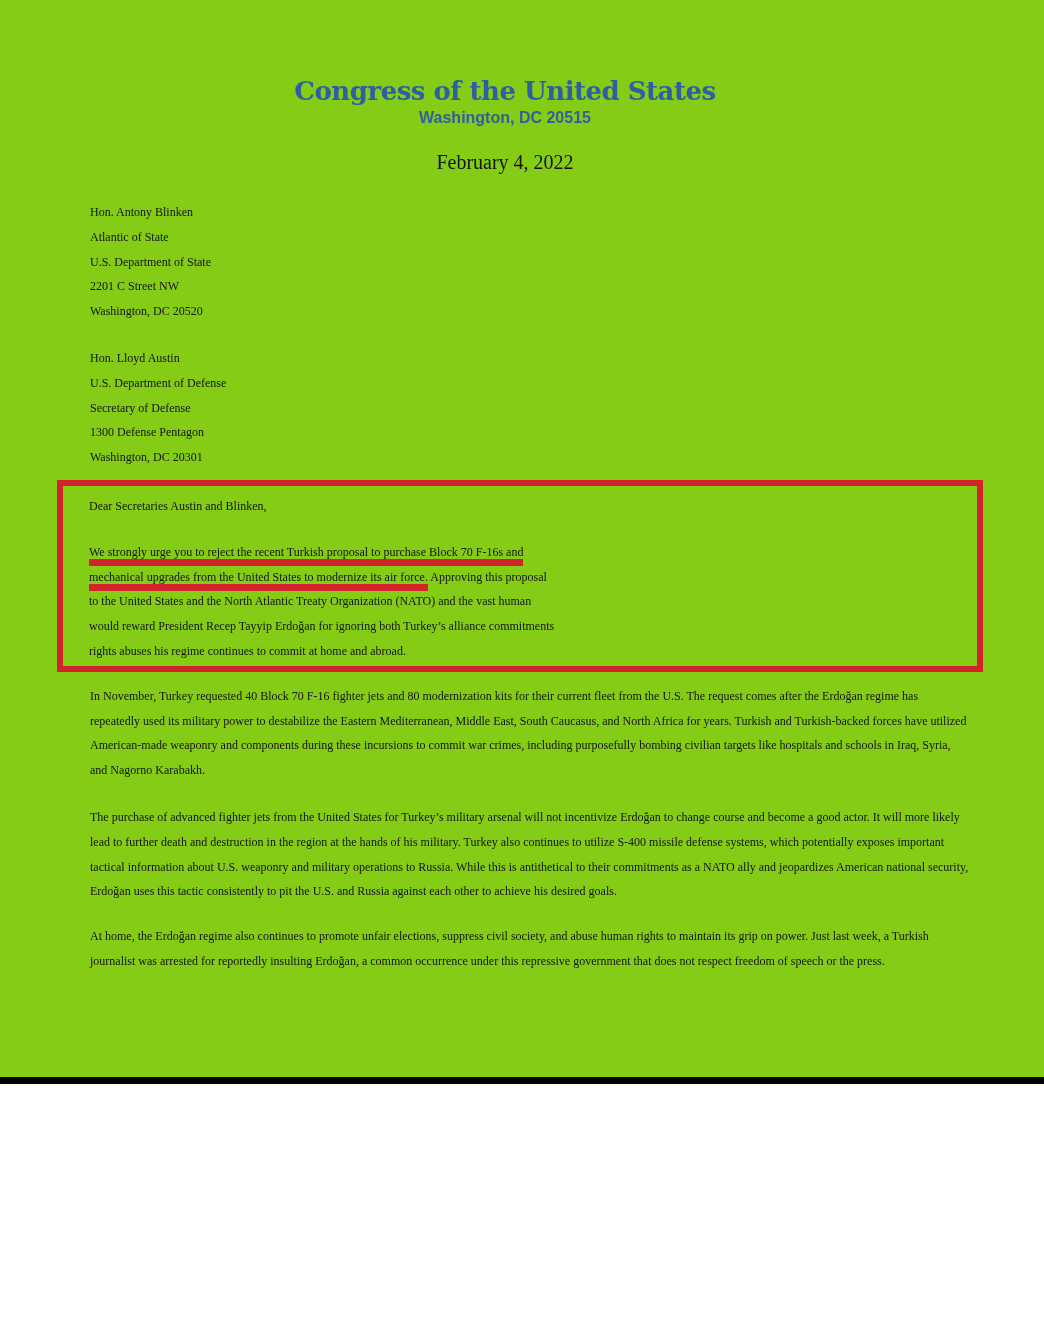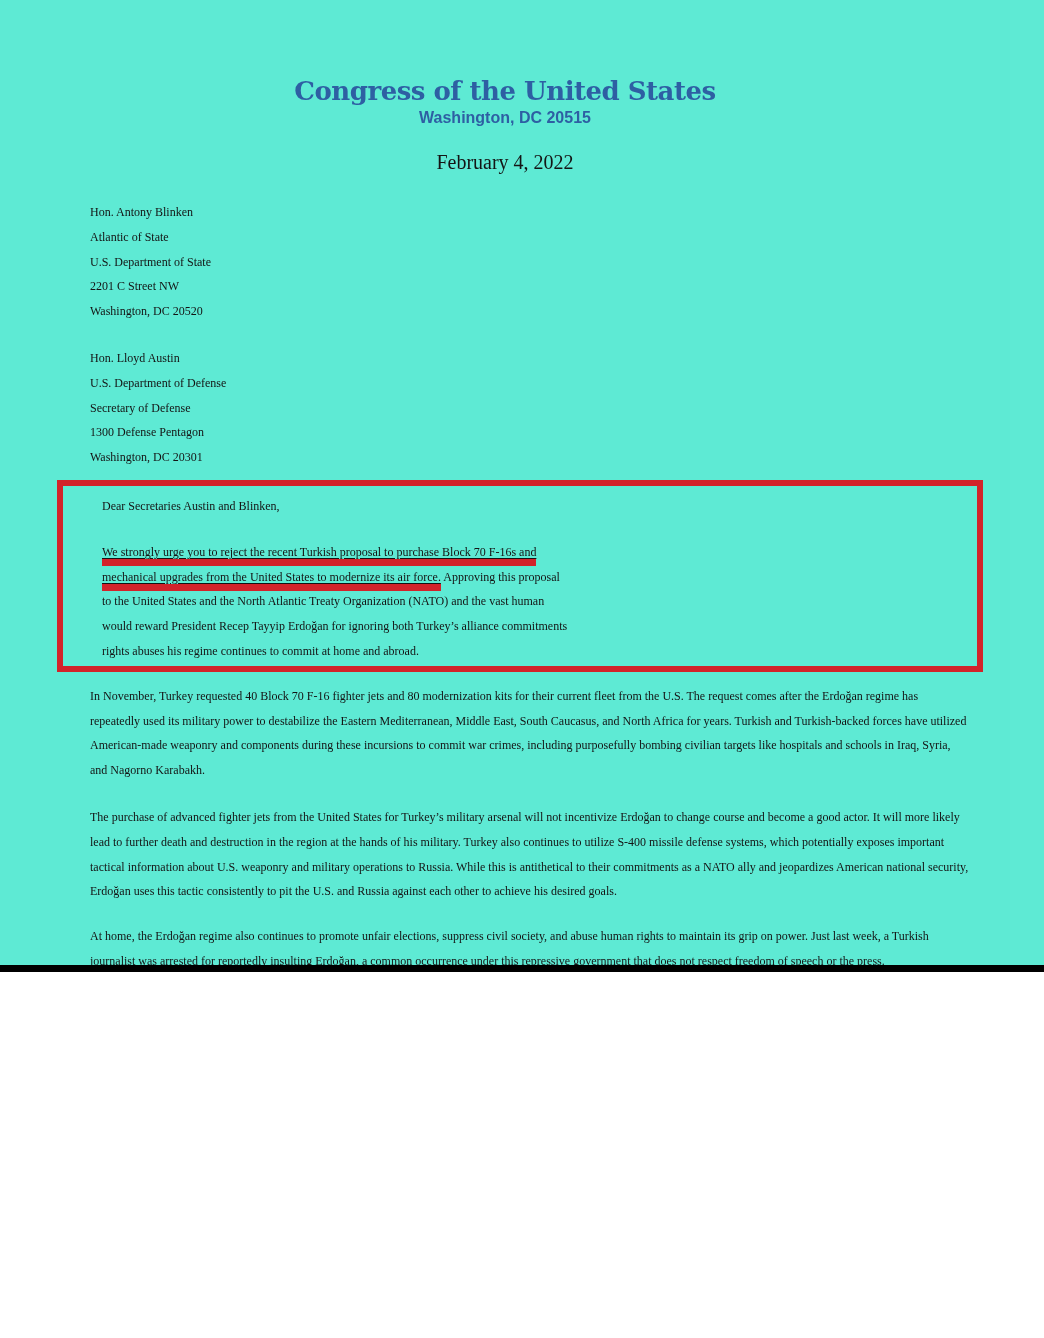--- a/index.html
+++ b/index.html
@@ -9,22 +9,22 @@
   }
   * { box-sizing: border-box; }
   html, body { margin: 0; padding: 0; }
   body {
     width: 1044px; height: 1338px;
     background: #ffffff;
     overflow: hidden;
   }
   .page {
     position: relative;
-    width: 1044px; height: 972px;
-    background: #5eead4;
+    width: 1044px; height: 1084px;
+    background: #84cc16;
     color: var(--ink);
     font-family: "Liberation Serif", "DejaVu Serif", serif;
   }
   .bhead {
     padding-top: 76px;
     width: 1010px;
     text-align: center;
   }
   .lh-title {
     font-family: "DejaVu Serif", serif;
@@ -53,29 +53,28 @@
     color: var(--ink);
   }
   .addr { margin-top: 26px; }
   .addr + .addr { margin-top: 22px; }
   .addr-line { white-space: nowrap; }
   .red-box {
     border: 6px solid var(--red);
     width: 926px;
     margin-left: -33px;
     margin-top: 10px;
-    padding: 8px 6px 2px 39px;
+    padding: 8px 6px 2px 26px;
   }
   .p1 { margin-top: 21px; }
   .p1-line { white-space: nowrap; }
   .redbar {
     border-bottom: 7px solid var(--red);
   }
   .ul {
-    text-decoration: underline;
     text-underline-offset: 2px;
   }
   .p {
     margin: 22px 0 0 0;
     text-align: left;
   }
   .p-first { margin-top: 12px; }
   .p-last { margin-top: 20px; }
   .bottom-bar {
     position: absolute;

